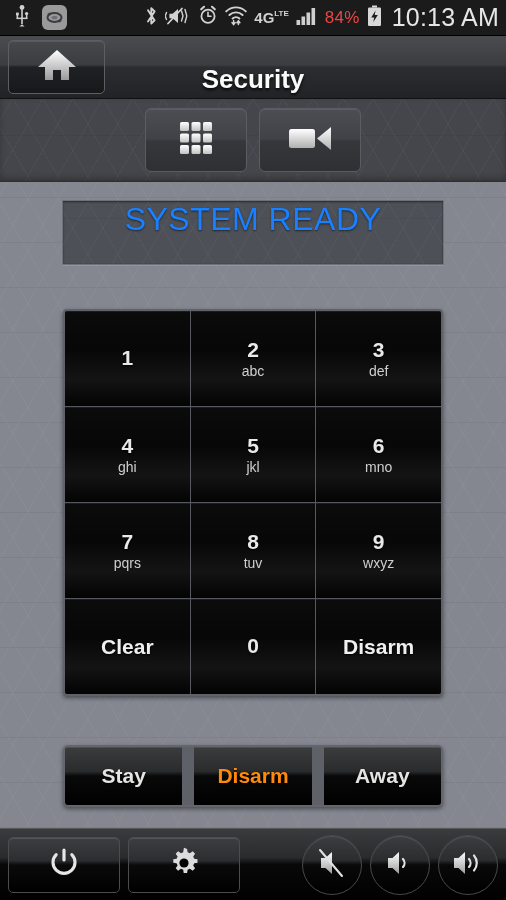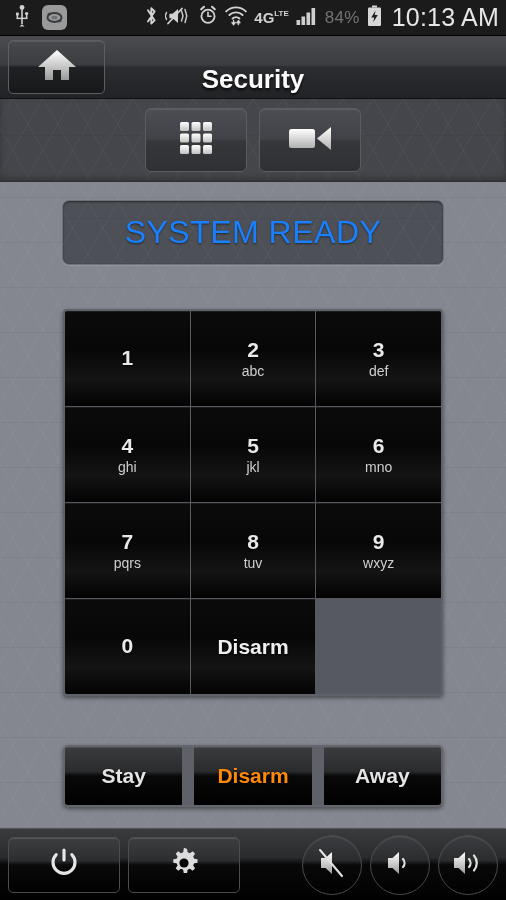--- a/index.html
+++ b/index.html
@@ -37,21 +37,21 @@
     align-items: center;
     padding: 0 7px 0 14px;
     flex: 0 0 auto;
     border-bottom: 1px solid #000;
     box-sizing: border-box;
   }
   .sb-left { display: flex; align-items: center; gap: 12px; }
   .sb-right { display: flex; align-items: center; gap: 7px; margin-left: auto; }
   .sb-ico { display: block; }
   .sb-text {
-    color: #737373;
+    color: #ef4444;
     font-size: 17px;
     letter-spacing: .3px;
   }
   .sb-clock {
     color: #e6e6e6;
     font-size: 25px;
     letter-spacing: .2px;
     margin-left: 3px;
     white-space: nowrap;
   }
@@ -125,26 +125,25 @@
     display: flex;
     flex-direction: column;
     align-items: center;
     padding-top: 18px;
     box-sizing: border-box;
   }
 
   .status-panel {
     width: 380px;
     height: 63px;
-    border-radius: 7px;
+    border-radius: 1px;
     background-color: #4d5157;
     border: 1px solid #6e7178;
     box-shadow: inset 0 1px 2px rgba(0,0,0,.5), 0 1px 0 rgba(255,255,255,.12);
     display: flex;
-    align-items: center;
     justify-content: center;
     margin-bottom: 44px;
   }
   .status-text {
     font-size: 32px;
     color: #1a80ff;
     letter-spacing: .5px;
     text-shadow: 0 1px 2px rgba(0,0,0,.55);
   }
 
@@ -434,20 +433,23 @@
         </div>
         <div class="key">
           <div class="key-digit">8</div>
           <div class="key-letters">tuv</div>
         </div>
         <div class="key">
           <div class="key-digit">9</div>
           <div class="key-letters">wxyz</div>
         </div>
         <div class="key">
+          <div class="key-word">Clear</div>
+        </div>
+        <div class="key">
           <div class="key-digit">0</div>
         </div>
         <div class="key">
           <div class="key-word">Disarm</div>
         </div>
       </div>
 
     <div class="modebar">
         <div class="mode-btn">
           <span class="mode-label">Stay</span>

